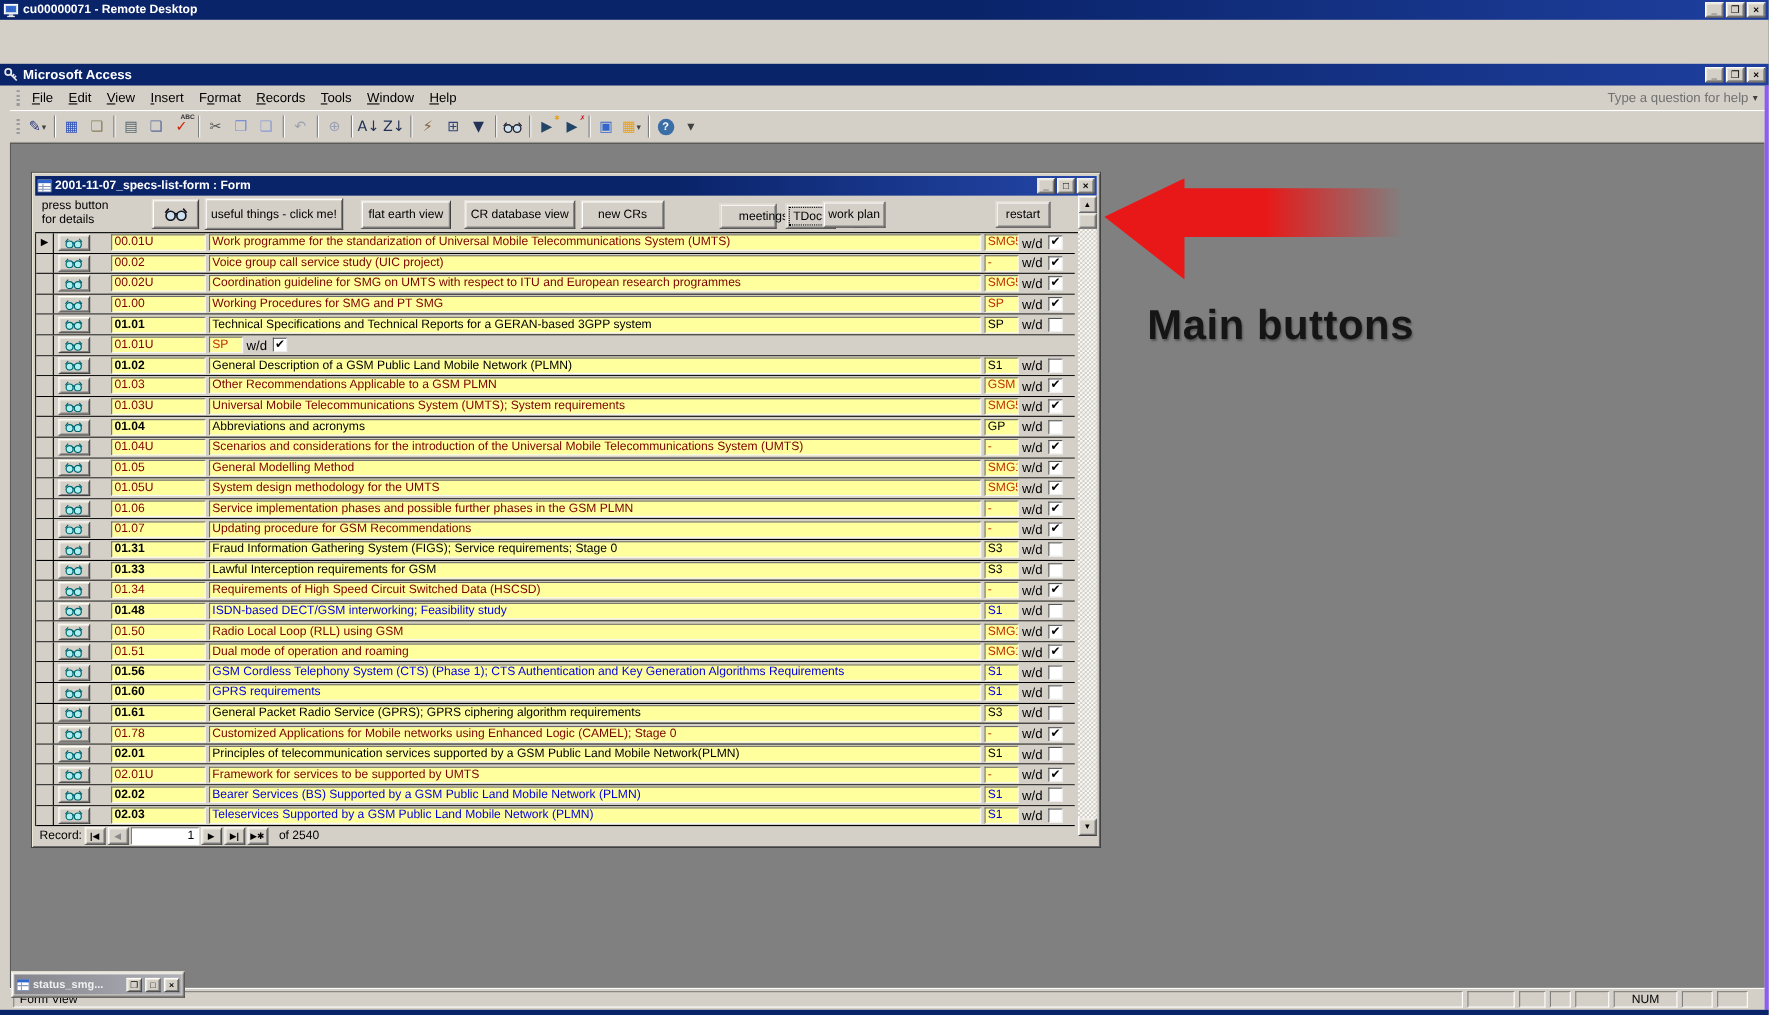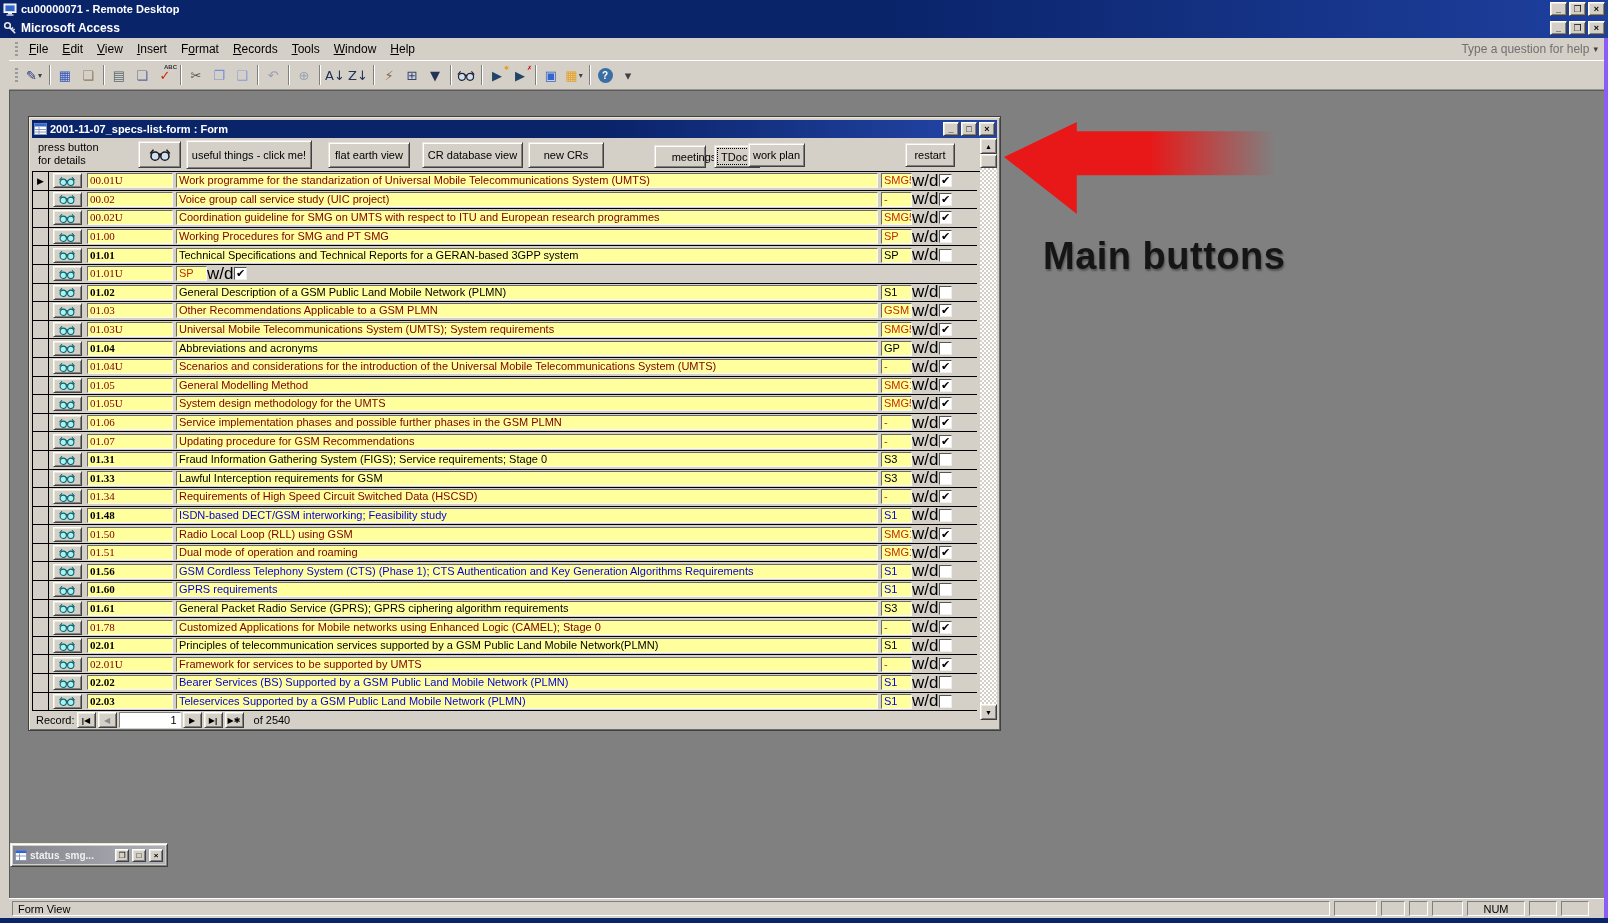--- a/index.html
+++ b/index.html
@@ -7,21 +7,21 @@
   body { font-family:"Liberation Sans","DejaVu Sans",sans-serif; background:#808080; font-size:11px; }
   button { font-family:inherit; cursor:default; }
 
   .screen { width:1608px; height:923px; display:flex; flex-direction:column; background:#d4d0c8; }
 
   
   .titlebar { display:flex; align-items:center; gap:4px; padding:0 3px;
     background:linear-gradient(90deg,#0a246a 0%,#0a246a 55%,#1e3f9e 100%);
     color:#fff; font-weight:bold; }
   .rd-titlebar { height:18px; font-size:11px; }
-  .access-titlebar { height:20px; font-size:12px; }
+  .access-titlebar { height:20px; font-size:12px;margin-top:40px; }
   .win-btns { margin-left:auto; display:flex; gap:2px; }
   .cap-btn { width:17px; height:14px; background:#d4d0c8;
     border:1px solid; border-color:#fff #404040 #404040 #fff;
     box-shadow:inset 1px 1px 0 #ece9d8, inset -1px -1px 0 #808080;
     font-size:9px; line-height:11px; text-align:center; color:#000; font-weight:bold;
     display:flex; align-items:center; justify-content:center; }
 
   .access-body { flex:1; display:flex; flex-direction:column; min-height:0;
     border-left:9px solid #d4d0c8; border-right:4px solid #8b5cf6; background:#d4d0c8; }
 
@@ -82,24 +82,24 @@
   .trow { flex:1; display:flex; align-items:center; border-bottom:1px solid #000; background:#d4d0c8; min-height:0; }
   .sel { width:16px; align-self:stretch; border-right:1px solid #000; display:flex; align-items:center;
     justify-content:center; font-size:9px; color:#000; }
   .glcol { width:36px; display:flex; justify-content:center; }
   .gl-btn { width:29px; height:15px; background:#d4d0c8; padding:0;
     border:1px solid; border-color:#fff #404040 #404040 #fff;
     box-shadow:inset 1px 1px 0 #ece9d8, inset -1px -1px 0 #808080;
     display:flex; align-items:center; justify-content:center; }
   .fld { height:15px; line-height:13px; font-size:11px; background:#ffff9e; overflow:hidden; white-space:nowrap;
     border:1px solid; border-color:#6a6a6a #f8f8f8 #f8f8f8 #6a6a6a; padding:0 2px; }
-  .numf  { width:86px; margin-left:2px;font-family:Liberation Serif, serif; }
+  .numf  { width:86px; margin-left:16px; }
   .descf { width:702px; margin-left:3px; }
   .grpf  { width:31px; margin-left:3px; }
-  .wd { width:25px; text-align:center; font-size:17px; color:#000; }
+  .wd { width:25px; text-align:center; font-size:12px; color:#000; }
   .cbx { width:13px; height:13px; margin-left:2px; background:#fff; font-size:11px; line-height:11px; text-align:center;
     border:1px solid; border-color:#555 #eee #eee #555; color:#000; }
   .rfill { flex:1; }
   .trow.maroon .numf, .trow.maroon .descf { color:#7b0000; }
   .trow.maroon .grpf { color:#c03000; }
   .trow.black .numf { font-weight:bold; }
   .trow.black .numf, .trow.black .descf, .trow.black .grpf { color:#000; }
   .trow.blue .numf { font-weight:bold; color:#000; }
   .trow.blue .descf, .trow.blue .grpf { color:#0000dd; }
 

